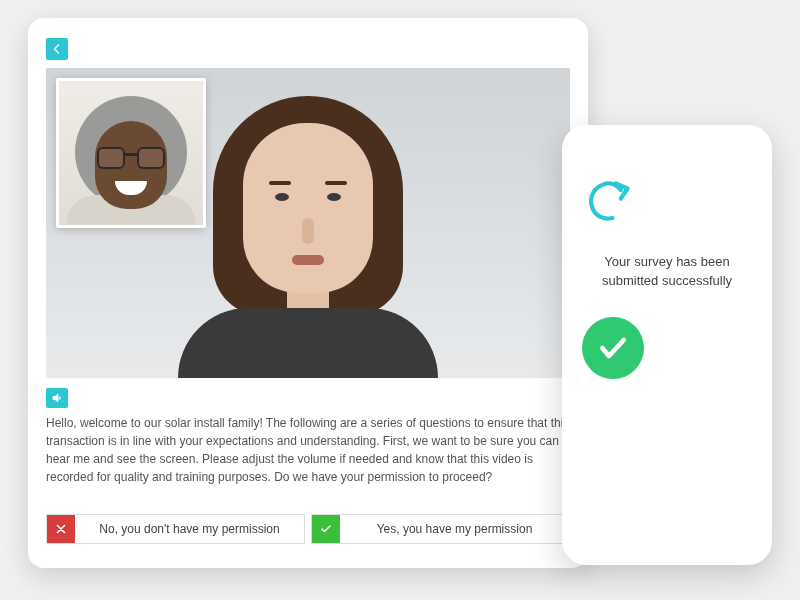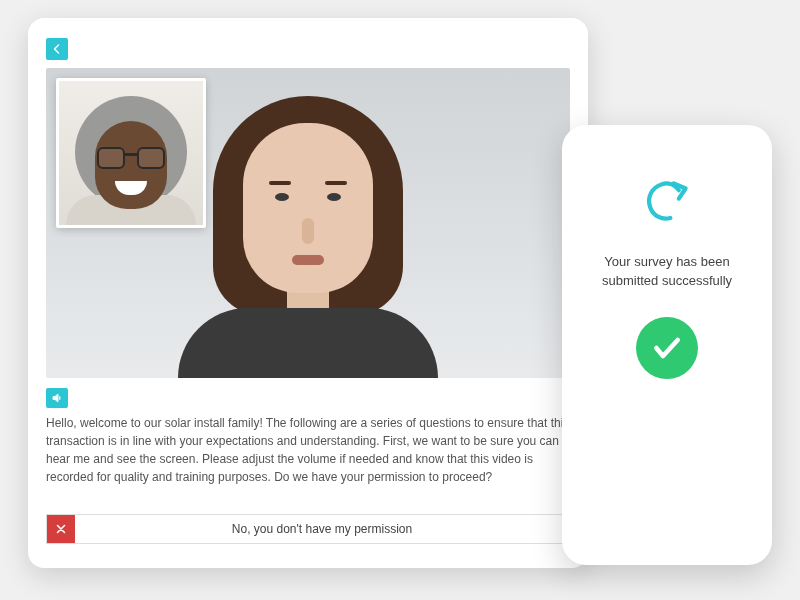--- a/index.html
+++ b/index.html
@@ -256,21 +256,21 @@
     position: absolute;
     right: 28px;
     top: 125px;
     width: 210px;
     height: 440px;
     background: #fff;
     border-radius: 24px;
     box-shadow: 0 10px 32px rgba(0,0,0,0.18);
     display: flex;
     flex-direction: column;
-    align-items: center;
+    align-items: flex-start;
     padding: 50px 20px 24px;
   }
   .phone .logo-top {
     margin-bottom: 20px;
   }
   .phone .confirm-text {
     font-size: 13px;
     color: #444;
     text-align: center;
     line-height: 1.45;
@@ -350,20 +350,28 @@
 
   <div class="answers">
     <div class="answer-btn">
       <div class="icon-box no">
         <svg viewBox="0 0 24 24">
             <path d="M5 5l14 14M19 5L5 19" stroke="#fff" stroke-width="3" stroke-linecap="round"></path>
           </svg>
       </div>
       <span class="lbl">No, you don't have my permission</span>
     </div>
+    <div class="answer-btn">
+      <div class="icon-box yes">
+        <svg viewBox="0 0 24 24">
+            <path d="M4 12l5 5L20 6" stroke="#fff" stroke-width="3" fill="none" stroke-linecap="round" stroke-linejoin="round"></path>
+          </svg>
+      </div>
+      <span class="lbl">Yes, you have my permission</span>
+    </div>
   </div>
 </div>
 
 <div class="phone">
   <span class="logo-top logo-c">
     <svg width="54" height="54" viewBox="0 0 64 64">
       <path d="M46 18c-4-6-12-10-20-7C14 15 8 26 12 38c3 10 14 16 24 13" stroke="#2bc5d4" stroke-width="5" fill="none" stroke-linecap="round"></path>
       <path d="M40 10l14 6-8 12" stroke="#2bc5d4" stroke-width="5" fill="none" stroke-linecap="round" stroke-linejoin="round"></path>
     </svg>
   </span>

